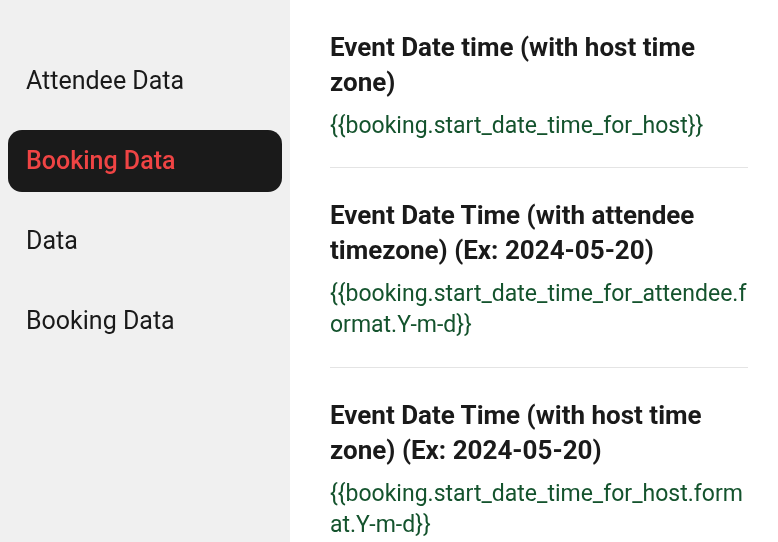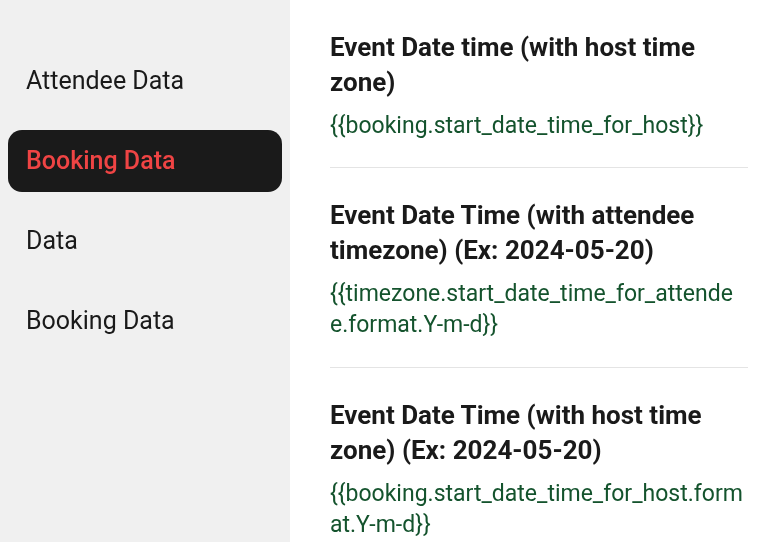--- a/index.html
+++ b/index.html
@@ -80,19 +80,19 @@
   </div>
 </div>
 
 <div class="content">
   <div class="list-item">
     <div class="item-title">Event Date time (with host time zone)</div>
     <div class="item-code">{{booking.start_date_time_for_host}}</div>
   </div>
   <div class="list-item">
     <div class="item-title">Event Date Time (with attendee timezone) (Ex: 2024-05-20)</div>
-    <div class="item-code">{{timezone.start_date_time_for_attendee.format.Y-m-d}}</div>
+    <div class="item-code">{{booking.start_date_time_for_attendee.format.Y-m-d}}</div>
   </div>
   <div class="list-item">
     <div class="item-title">Event Date Time (with host time zone) (Ex: 2024-05-20)</div>
     <div class="item-code">{{booking.start_date_time_for_host.format.Y-m-d}}</div>
   </div>
 </div>
 
 </body></html>

